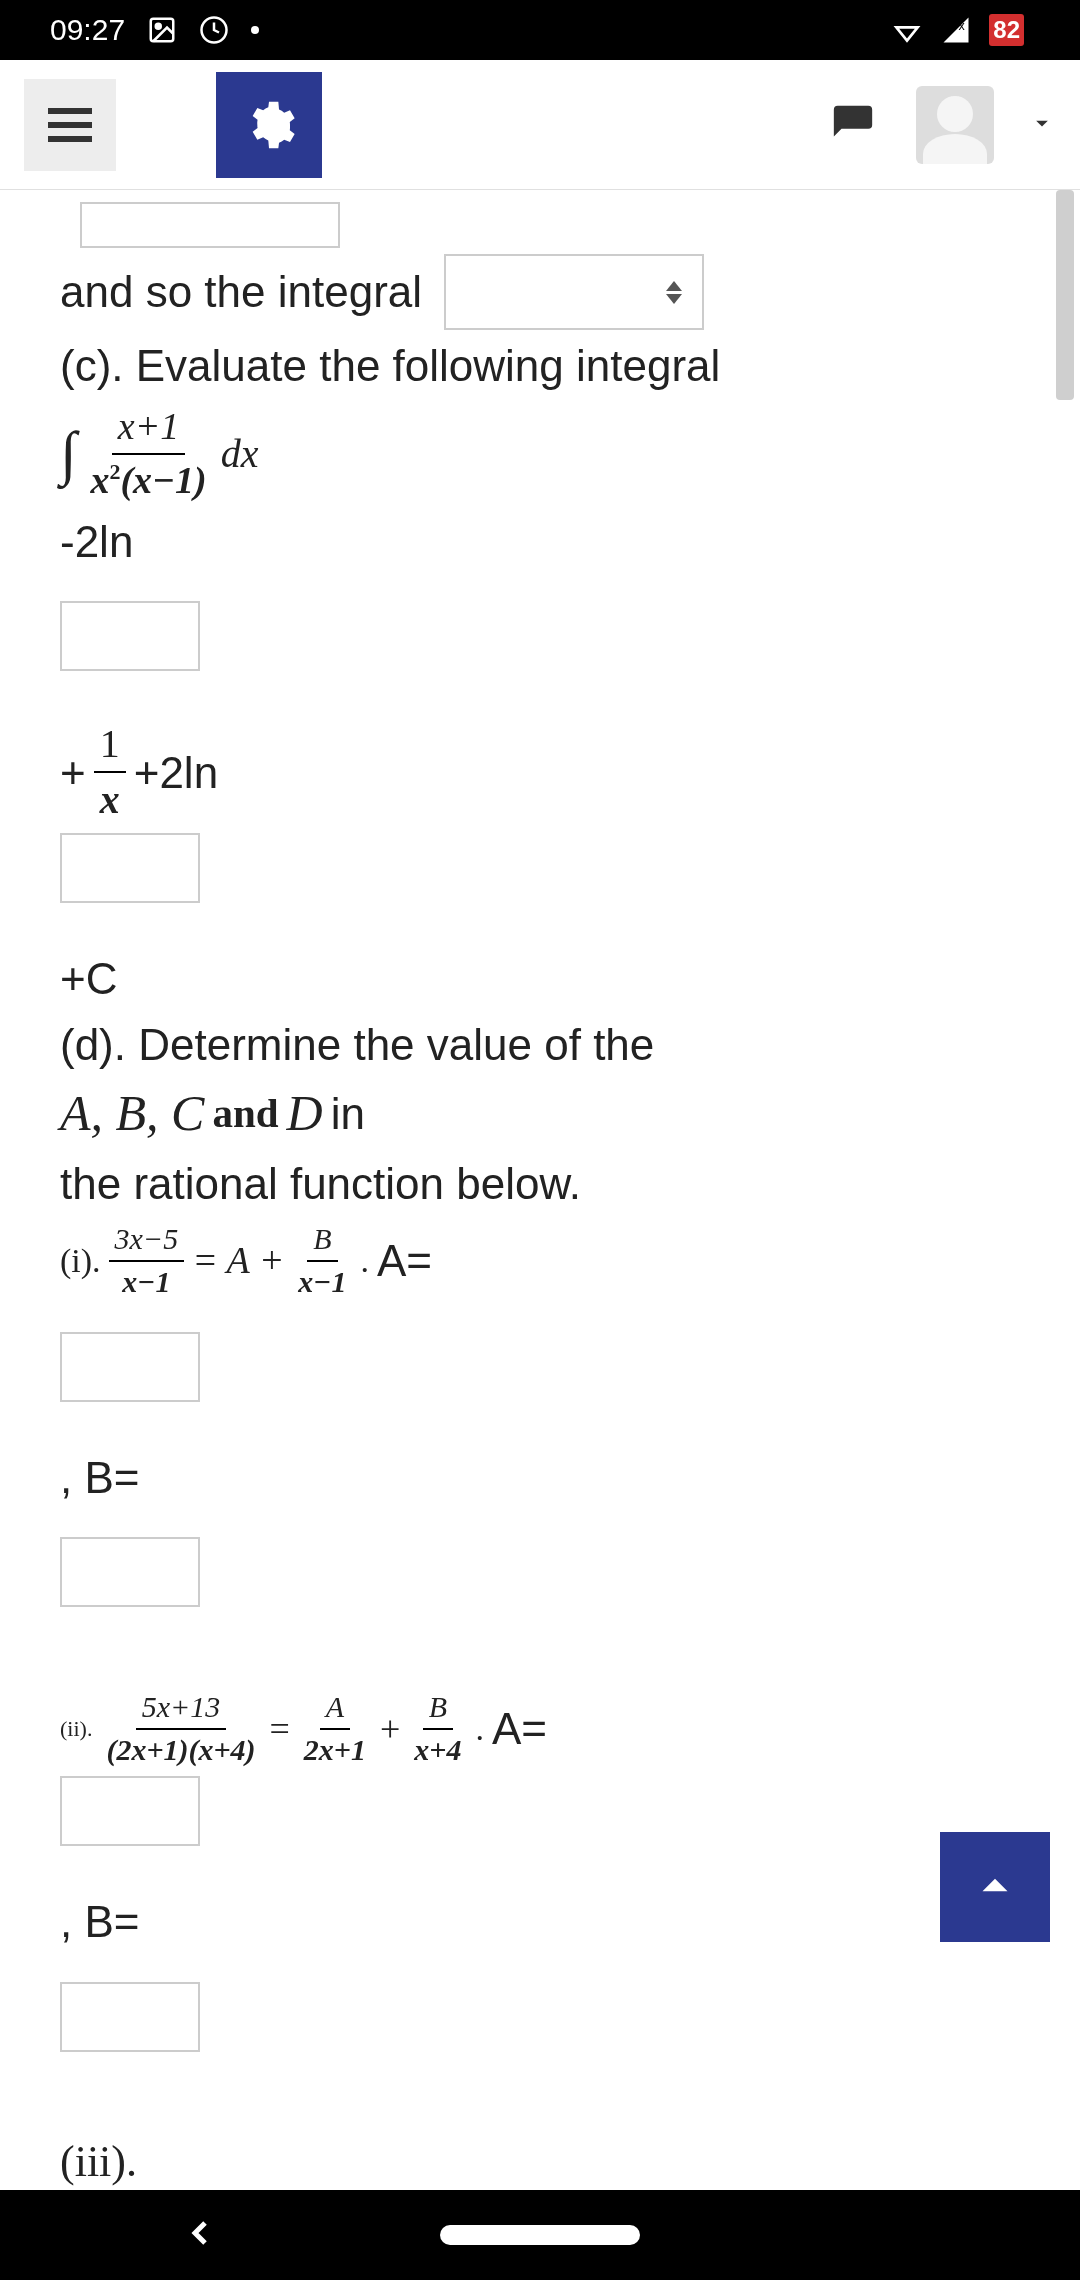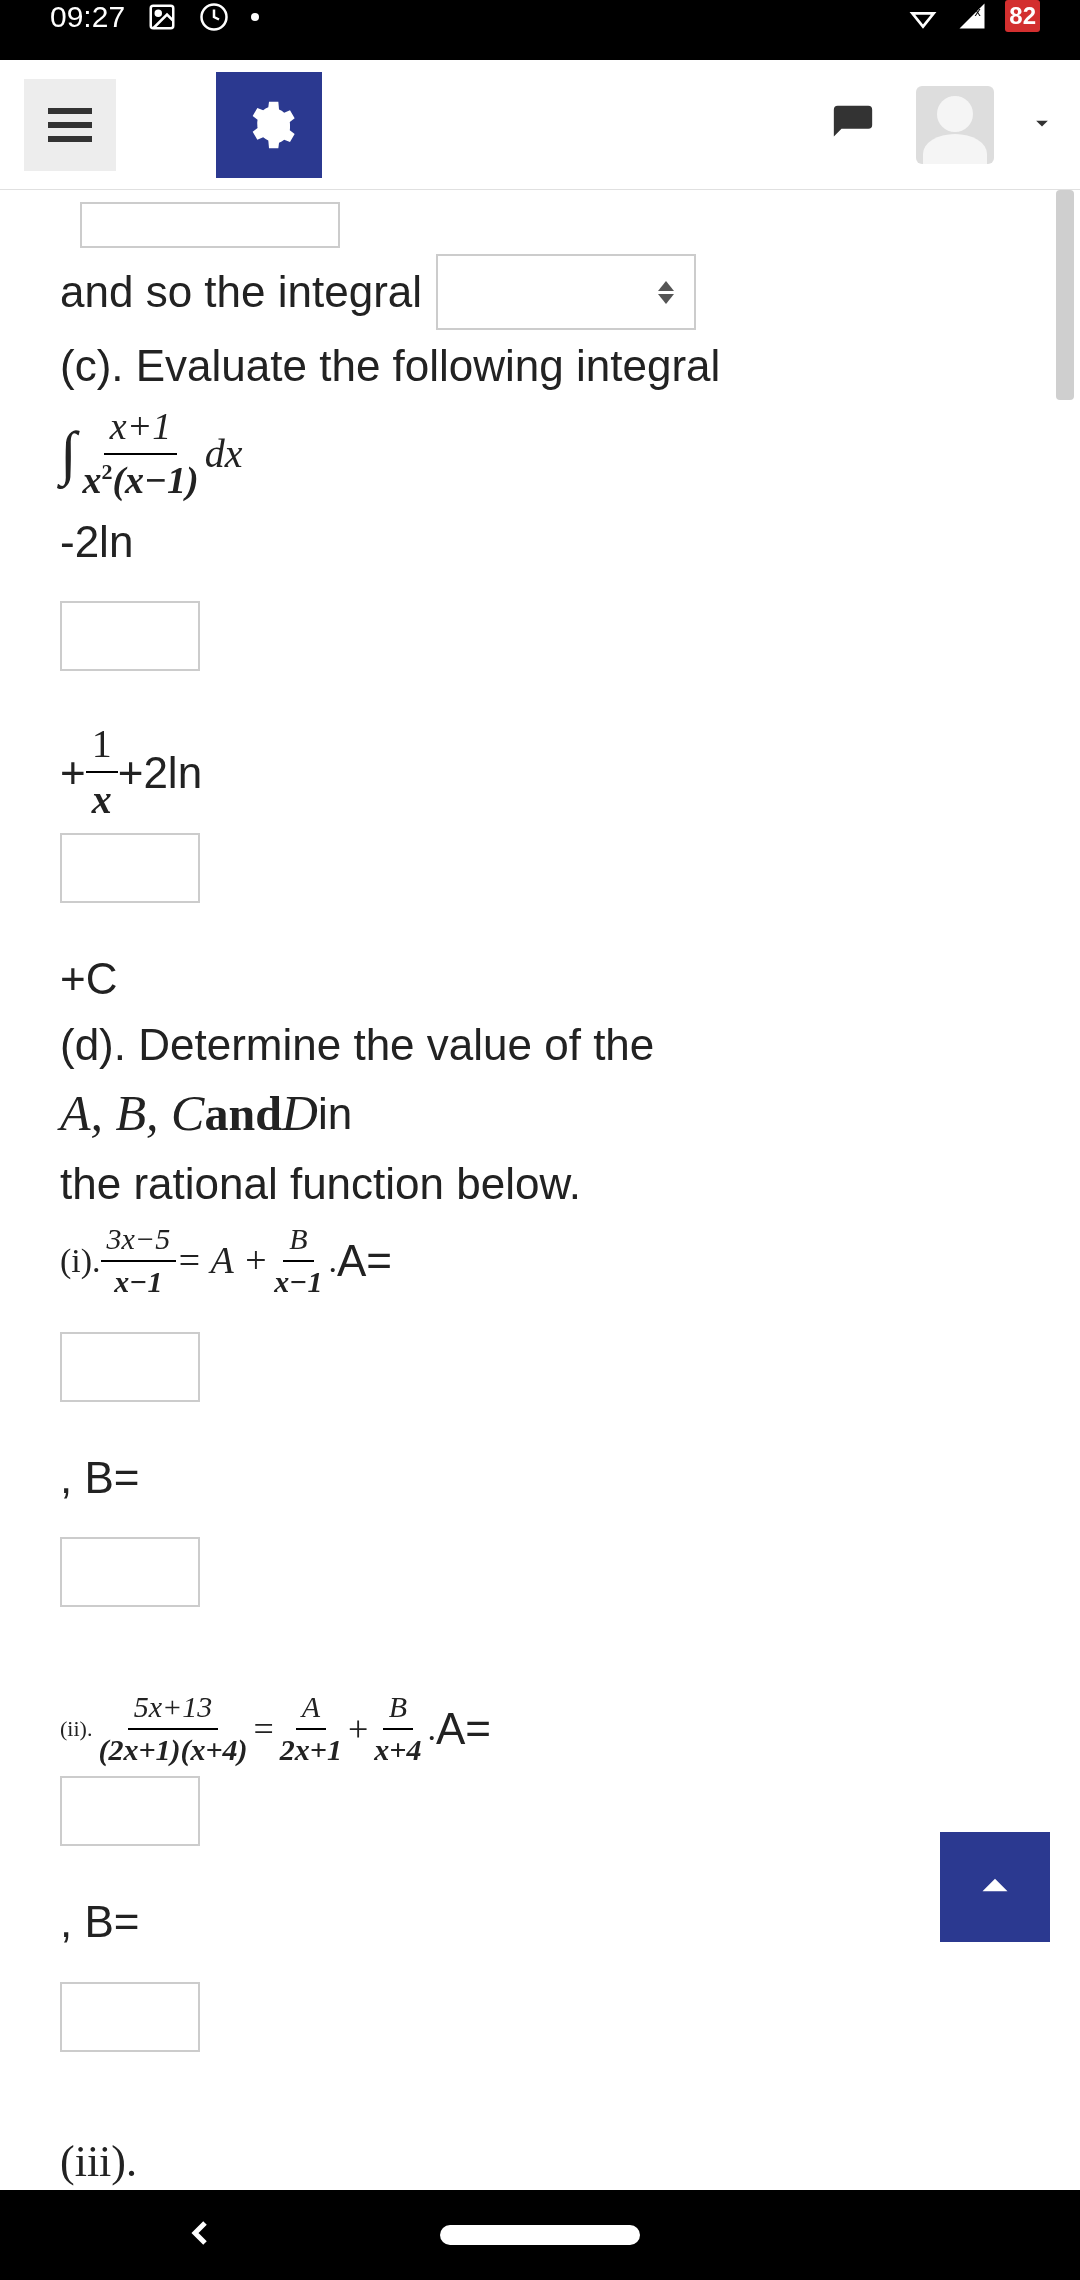--- a/index.html
+++ b/index.html
@@ -1,18 +1,18 @@
 <!DOCTYPE html>
 <html><head>
 <meta charset="utf-8">
 <style>
   * { box-sizing: border-box; margin: 0; padding: 0; }
   html, body { width: 1080px; height: 2280px; font-family: 'Helvetica Neue', Arial, sans-serif; background: #000; overflow: hidden; }
   .screen { width: 1080px; height: 2280px; background: #000; display: flex; flex-direction: column; }
-  .status-bar { height: 60px; background: #000; color: #fff; display: flex; align-items: flex-start; padding: 0 40px 0 50px; font-size: 30px; font-weight: 500; gap: 12px; }
+  .status-bar { height: 60px; background: #000; color: #fff; display: flex; align-items: center; padding: 0 56px 0 50px; font-size: 30px; font-weight: 500; gap: 12px; }
   .status-left { display: flex; align-items: center; gap: 22px; }
   .status-right { margin-left: auto; display: flex; align-items: center; gap: 18px; }
   .status-icon { display: inline-flex; }
   .batt-badge { background: #d32f2f; color: #fff; font-size: 24px; padding: 2px 4px; border-radius: 3px; font-weight: 600; }
 
   .app-area { flex: 1; background: #f2f2f2; display: flex; flex-direction: column; min-height: 0; }
   .app-header { height: 130px; background: #fff; display: flex; align-items: center; padding: 0 24px; gap: 20px; border-bottom: 1px solid #e0e0e0; }
   .ham-btn { width: 92px; height: 92px; background: #ededed; display: flex; align-items: center; justify-content: center; }
   .ham-lines { width: 44px; height: 34px; display: flex; flex-direction: column; justify-content: space-between; }
   .ham-lines span { display: block; height: 6px; background: #333; }
@@ -23,21 +23,21 @@
   .avatar::before { content: ""; position: absolute; width: 36px; height: 36px; background: #f5f5f5; border-radius: 50%; top: 10px; left: 50%; transform: translateX(-50%); }
   .avatar::after { content: ""; position: absolute; width: 64px; height: 40px; background: #f5f5f5; border-radius: 50% 50% 0 0; bottom: -10px; left: 50%; transform: translateX(-50%); }
   .caret-down { margin-left: 14px; }
 
   .content-wrap { flex: 1; overflow: hidden; position: relative; }
   .content-scroll { position: absolute; inset: 0; background: #fff; padding: 12px 60px 40px 60px; overflow: hidden; }
   .scrollbar { position: absolute; right: 2px; top: 0; width: 24px; height: 100%; background: transparent; }
   .scrollbar-thumb { position: absolute; right: 4px; width: 18px; background: #cfcfcf; border-radius: 4px; top: 0; height: 210px; }
 
   .problem { font-size: 44px; color: #222; line-height: 1.35; }
-  .line { margin: 6px 0; display: flex; align-items: center; flex-wrap: wrap; }
+  .line { margin: 6px 0; display: flex; align-items: center; flex-wrap: wrap; gap: 8px; }
   .text-input { display: inline-block; border: 2px solid #ccc; background: #fff; width: 140px; height: 70px; vertical-align: middle; }
   .text-input.sm { width: 130px; height: 62px; }
   .select-box { display: inline-flex; align-items: center; justify-content: flex-end; border: 2px solid #ccc; background: #fff; width: 260px; height: 76px; padding-right: 20px; margin-left: 14px; }
   .select-arrows { display: inline-flex; flex-direction: column; gap: 3px; }
   .tri-up { width: 0; height: 0; border-left: 8px solid transparent; border-right: 8px solid transparent; border-bottom: 10px solid #555; }
   .tri-down { width: 0; height: 0; border-left: 8px solid transparent; border-right: 8px solid transparent; border-top: 10px solid #555; }
 
   .math-i { font-style: italic; font-family: 'Times New Roman', serif; }
   .serif { font-family: 'Times New Roman', serif; }
   .frac { display: inline-flex; flex-direction: column; align-items: center; vertical-align: middle; font-family: 'Times New Roman', serif; }
@@ -182,21 +182,21 @@
 
           <div class="line">
               <span>+C</span>
             </div>
 
           <div class="line">
               <span>(d). Determine the value of the</span>
             </div>
           <div class="line">
             <span class="constants">A,  B,  C</span>
-            <span class="serif bold" style="font-size:48px">and</span>
+            <span class="serif bold" style="font-size:41px">and</span>
             <span class="constants">  D</span>
             <span> in</span>
           </div>
           <div class="line">
               <span>the rational function below.</span>
             </div>
 
           <div class="line">
             <span class="serif" style="font-size:34px">(i).</span>
             <span class="frac smallfrac">

